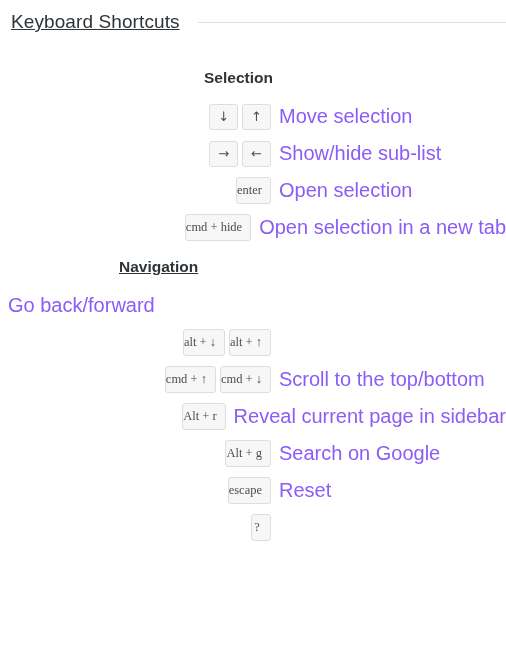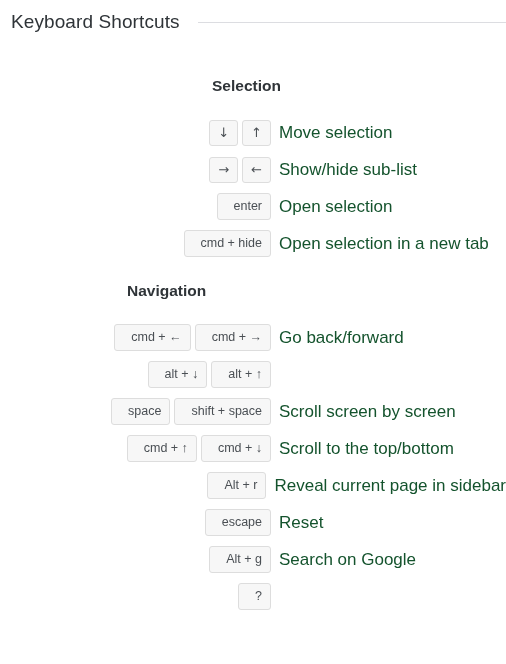--- a/index.html
+++ b/index.html
@@ -23,20 +23,21 @@
     padding: 0 0 0 11px;
     height: 44px;
     box-sizing: border-box;
   }
   .page-title {
     font-size: 19px;
     font-weight: 400;
     color: #2f3438;
     white-space: nowrap;
     letter-spacing: 0.1px;
+    text-decoration: underline;
   }
   .title-rule {
     flex: 1 1 auto;
     height: 1px;
     background: #dcdde1;
     margin-left: 18px;
   }
 
   
   .shortcuts {
@@ -44,25 +45,25 @@
   }
   .section {
     margin-bottom: 0;
   }
   .section-heading {
     font-size: 15.5px;
     font-weight: 700;
     color: #2f3438;
     text-align: left;
     padding-left: 200px;
-    margin: 12px;
+    margin: 4px;
     height: 33px;
     line-height: 33px;
   }
-  .section-nav .section-heading { padding-left: 115px; }
+  .section-nav .section-heading { padding-left: 115px; text-decoration: underline; }
   .section-misc .section-heading { padding-left: 235px; }
 
   .rows { display: block; }
 
   .row {
     display: flex;
     align-items: center;
     height: 37px;
   }
   .row-keys {
@@ -73,39 +74,39 @@
     gap: 4px;
     box-sizing: border-box;
     padding-right: 0;
   }
   .keycap {
     display: inline-block;
     background: #f7f7f7;
     border: 1px solid #dddddd;
     border-radius: 3px;
     color: #4a4f54;
-    font-family: Liberation Sans, sans-serif;
+    font-family: Liberation Serif, serif;
     font-size: 12.5px;
     line-height: 1;
-    padding: 6px 8px 7px 16px;
+    padding: 6px 8px 7px 0;
     white-space: pre;
     box-sizing: border-box;
     min-width: 20px;
     text-align: center;
   }
   .keycap.arrow {
     font-family: "DejaVu Sans", sans-serif;
     font-size: 13px;
     padding: 5px 8px 6px 8px;
     min-width: 22px;
   }
   .row-desc {
     padding-left: 8px;
-    font-size: 17px;
-    color: #14532d;
+    font-size: 20px;
+    color: #8b5cf6;
     white-space: nowrap;
   }
 </style>
 </head>
 <body>
 
 <div class="page">
 
   <div class="page-header">
     <div class="page-title">Keyboard Shortcuts</div>
@@ -149,41 +150,30 @@
         </div>
 
       </div>
     </div>
 
     <div class="section section-nav">
       <div class="section-heading">Navigation</div>
       <div class="rows">
 
         <div class="row">
-          <div class="row-keys">
-            <span class="keycap">cmd + ←</span>
-            <span class="keycap">cmd + →</span>
-          </div>
           <div class="row-desc">Go back/forward</div>
         </div>
 
         <div class="row">
           <div class="row-keys">
             <span class="keycap">alt + ↓</span>
             <span class="keycap">alt + ↑</span>
           </div>
         </div>
 
-        <div class="row">
-          <div class="row-keys">
-            <span class="keycap">space</span>
-            <span class="keycap">shift + space</span>
-          </div>
-          <div class="row-desc">Scroll screen by screen</div>
-        </div>
 
         <div class="row">
           <div class="row-keys">
             <span class="keycap">cmd + ↑</span>
             <span class="keycap">cmd + ↓</span>
           </div>
           <div class="row-desc">Scroll to the top/bottom</div>
         </div>
 
       </div>
@@ -194,30 +184,30 @@
 
         <div class="row">
           <div class="row-keys">
             <span class="keycap">Alt + r</span>
           </div>
           <div class="row-desc">Reveal current page in sidebar</div>
         </div>
 
         <div class="row">
           <div class="row-keys">
+            <span class="keycap">Alt + g</span>
+          </div>
+          <div class="row-desc">Search on Google</div>
+        </div>
+
+        <div class="row">
+          <div class="row-keys">
             <span class="keycap">escape</span>
           </div>
           <div class="row-desc">Reset</div>
-        </div>
-
-        <div class="row">
-          <div class="row-keys">
-            <span class="keycap">Alt + g</span>
-          </div>
-          <div class="row-desc">Search on Google</div>
         </div>
 
         <div class="row">
           <div class="row-keys">
             <span class="keycap">?</span>
           </div>
         </div>
 
       </div>
     </div>

